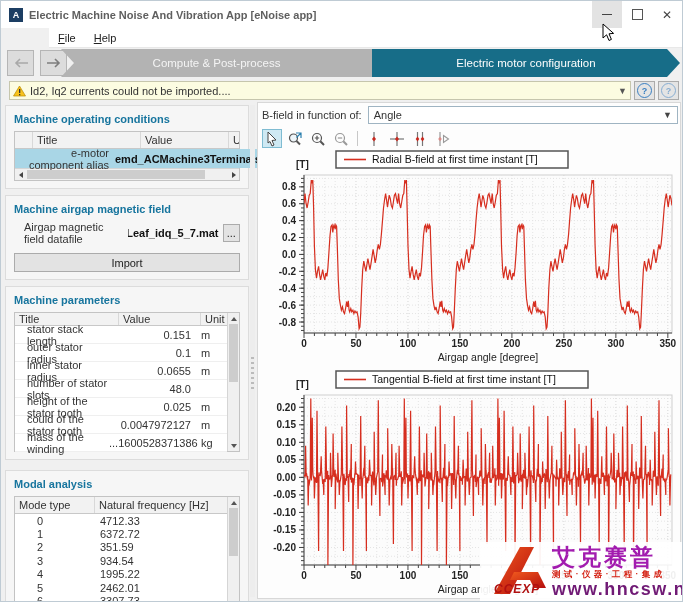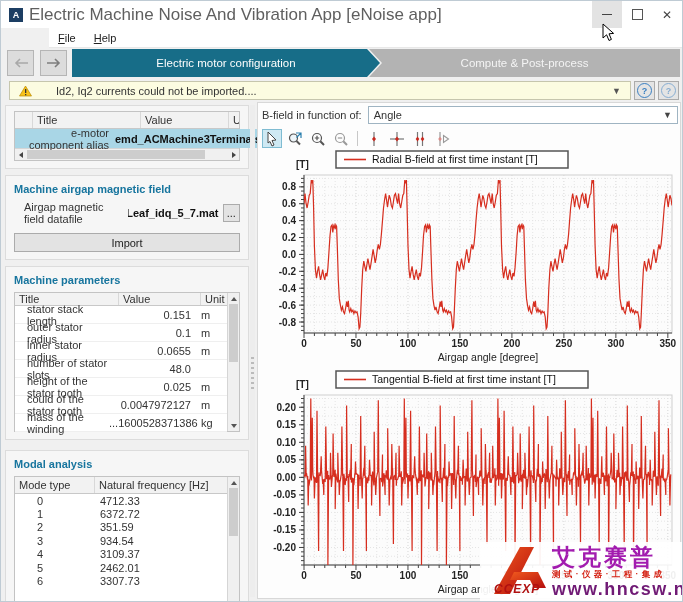--- a/index.html
+++ b/index.html
@@ -2,40 +2,40 @@
 <html><head>
 <meta charset="utf-8">
 <style>
   html,body{margin:0;padding:0;}
   body{width:683px;height:602px;position:relative;overflow:hidden;background:#f0f0f0;
        font-family:"Liberation Sans",sans-serif;font-size:11px;color:#333;border:1px solid #bfcbd4;box-sizing:border-box;}
   
   .titlebar{position:absolute;left:0;top:0;width:100%;height:27px;background:#ffffff;display:flex;align-items:center;}
   .app-icon{width:14px;height:14px;background:#1c3e63;color:#fff;font-size:9px;font-weight:bold;
             display:flex;align-items:center;justify-content:center;margin:0 6px 0 8px;}
-  .title-text{color:#5f5f5f;font-size:17px;}
+  .title-text{color:#5f5f5f;font-size:11px;font-weight:bold;}
   .win-btns{margin-left:auto;display:flex;height:100%;}
   .win-btn{width:30px;height:100%;display:flex;align-items:center;justify-content:center;color:#444;font-size:12px;}
   .win-btn.min{background:#e3e3e3;}
   .min-glyph{width:10px;height:1px;background:#444;display:block;}
   .max-glyph{width:9px;height:9px;border:1px solid #555;display:block;}
   .menubar{position:absolute;left:0;top:27px;width:100%;height:19px;background:#ffffff;display:flex;align-items:center;border-bottom:1px solid #e8e8e8;margin-left:48px;}
   .menu-item{padding:0 9px;color:#222;}
   .menu-item::first-letter{text-decoration:underline;}
   
   .navrow{position:absolute;left:0;top:48px;width:100%;height:28px;display:flex;align-items:center;}
   .nav-arrow{width:27px;height:26px;background:#dcdcdc;border:1px solid #b5b5b5;box-sizing:border-box;
              display:flex;align-items:center;justify-content:center;margin-left:6px;}
   .chevtabs{display:flex;flex:1;height:28px;margin-left:5px;margin-right:2px;}
   .chevtab{display:flex;align-items:center;justify-content:center;color:#fdfdfd;font-size:11.5px;height:28px;}
   .chevtab.active{background:#176d88;width:308px;clip-path:polygon(0 0,calc(100% - 13px) 0,100% 50%,calc(100% - 13px) 100%,0 100%);z-index:2;}
   .chevtab.inactive{background:#b3b3b3;flex:1;margin-left:-11px;clip-path:polygon(0 0,100% 0,100% 100%,0 100%,13px 50%);z-index:1;color:#f4f4f4;}
   
   .msgrow{position:absolute;left:0;top:79px;width:100%;height:21px;display:flex;align-items:center;padding:0 3px 0 8px;box-sizing:border-box;gap:3px;}
-  .msg-combo{flex:1;height:19px;background:#fcfce1;border:1px solid #c6c6ad;display:flex;align-items:center;padding:0 9px;box-sizing:border-box;gap:20px;}
+  .msg-combo{flex:1;height:19px;background:#fcfce1;border:1px solid #c6c6ad;display:flex;align-items:center;padding:0 3px;box-sizing:border-box;}
   .msg-text{margin-left:4px;color:#333;}
   .msg-chev{margin-left:auto;color:#555;font-size:9px;}
   .mini-btn{width:21px;height:19px;background:#e4e4e4;border:1px solid #ababab;box-sizing:border-box;
             display:flex;align-items:center;justify-content:center;}
   .qmark{width:13px;height:13px;border-radius:50%;border:1.5px solid #3a7fc1;color:#3a7fc1;font-weight:bold;
          font-size:9px;display:flex;align-items:center;justify-content:center;}
   .mini-btn.dim .qmark{opacity:.55;}
   
   .leftcol{position:absolute;left:4px;top:104px;width:244px;}
   .section{background:#f6f6f6;border:1px solid #dcdcdc;padding:5px 8px 7px 8px;margin-bottom:6px;box-sizing:border-box;}
@@ -136,22 +136,22 @@
     <svg width="16" height="12">
         <path d="M15 6 H3 M7 2 L3 6 L7 10" stroke="#a8a8a8" stroke-width="1.6" fill="none"></path>
       </svg>
   </div>
   <div class="nav-arrow">
     <svg width="16" height="12">
         <path d="M1 6 H13 M9 2 L13 6 L9 10" stroke="#7d7d7d" stroke-width="1.6" fill="none"></path>
       </svg>
   </div>
   <div class="chevtabs">
+    <div class="chevtab inactive">Compute &amp; Post-process</div>
     <div class="chevtab active">Electric motor configuration</div>
-    <div class="chevtab inactive">Compute &amp; Post-process</div>
   </div>
 </div>
 
 <div class="msgrow">
   <div class="msg-combo">
     <svg width="13" height="12">
       <path d="M6.5 1 L12.5 11 L0.5 11 Z" fill="#f8c21a" stroke="#b98a00" stroke-width="0.7"></path>
       <rect x="6" y="4" width="1.3" height="4" fill="#333"></rect>
         <rect x="6" y="9" width="1.3" height="1.3" fill="#333"></rect>
     </svg>
@@ -162,20 +162,21 @@
       <span class="qmark">?</span>
     </div>
   <div class="mini-btn dim">
       <span class="qmark">?</span>
     </div>
 </div>
 
 <div class="leftcol">
 
   <div class="section">
+    <div class="sec-title">Machine operating conditions</div>
     <div class="tbl">
       <div class="tbl-head">
         <span class="oc-lead"></span>
         <span class="oc-title">Title</span>
         <span style="flex:1">Value</span>
         <span style="width:10px;border-right:none">U</span>
       </div>
       <div class="oc-row">
         <span class="lead"></span>
         <span class="hl">
@@ -286,21 +287,21 @@
             <div class="ma-row">
               <span class="m">2</span>
               <span class="f">351.59</span>
             </div>
             <div class="ma-row">
               <span class="m">3</span>
               <span class="f">934.54</span>
             </div>
             <div class="ma-row">
               <span class="m">4</span>
-              <span class="f">3109.37</span>
+              <span class="f">1995.22</span>
             </div>
             <div class="ma-row">
               <span class="m">5</span>
               <span class="f">2462.01</span>
             </div>
             <div class="ma-row">
               <span class="m">6</span>
               <span class="f">3307.73</span>
             </div>
           </div>

